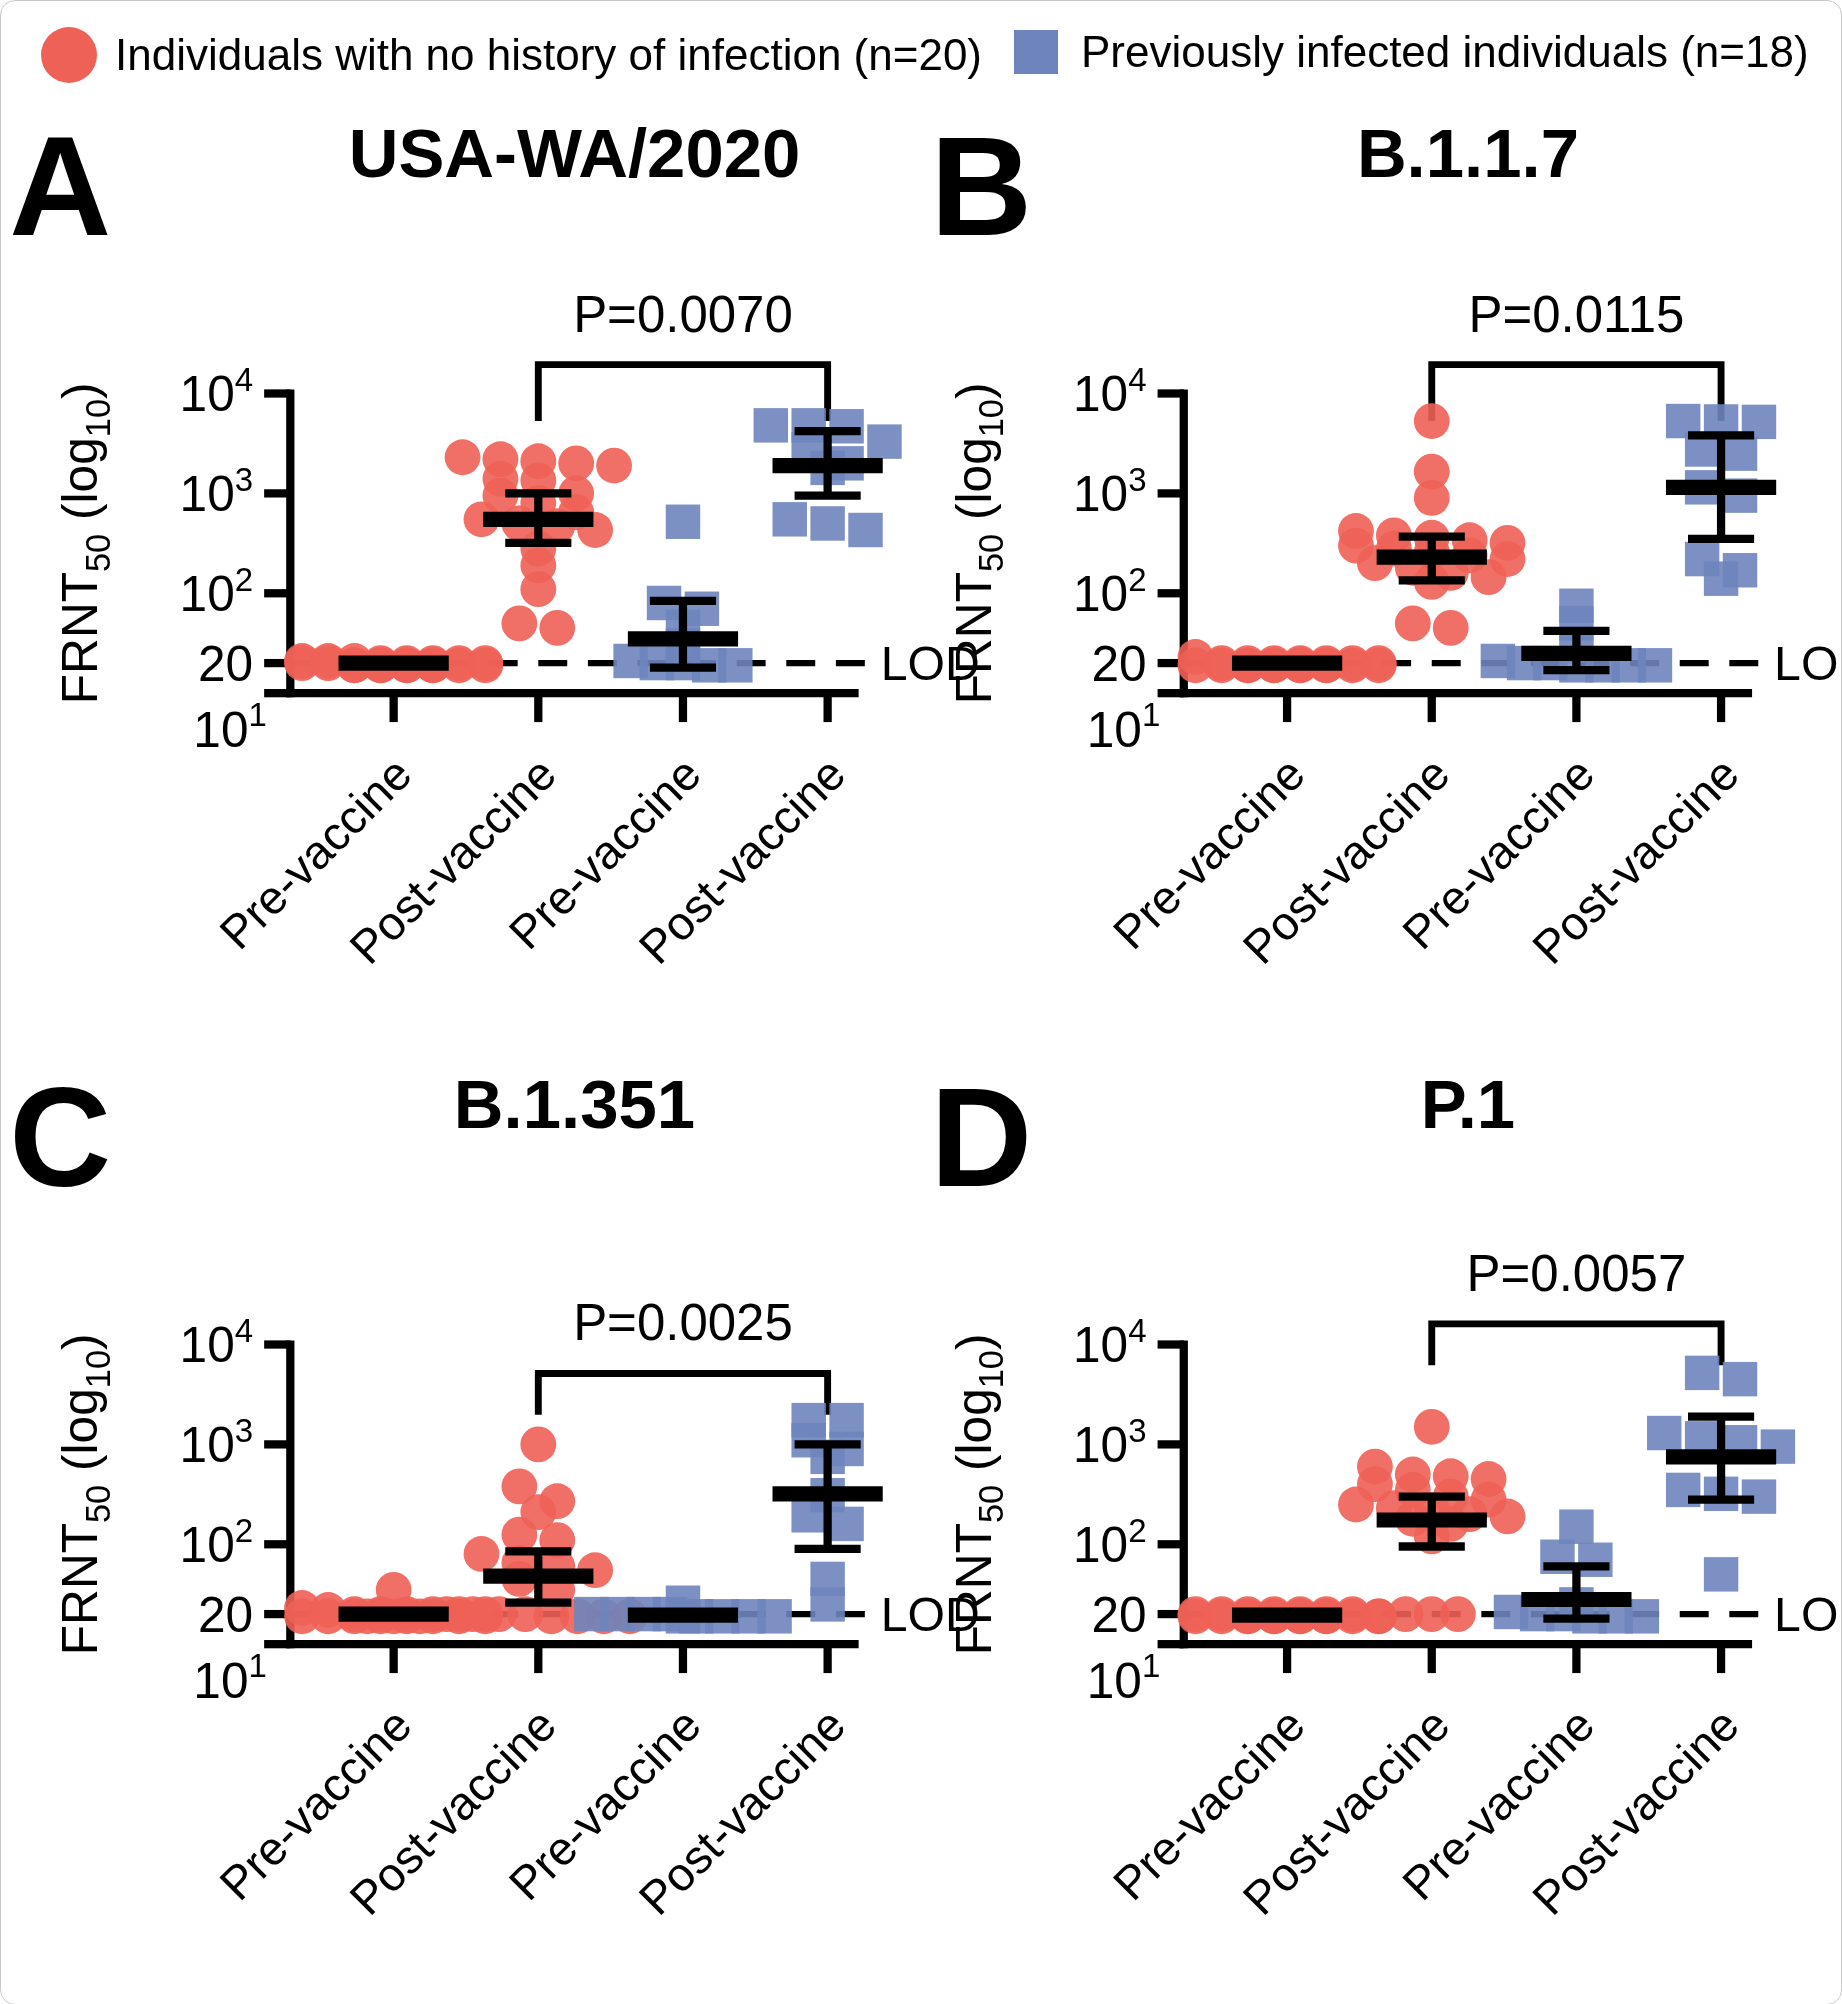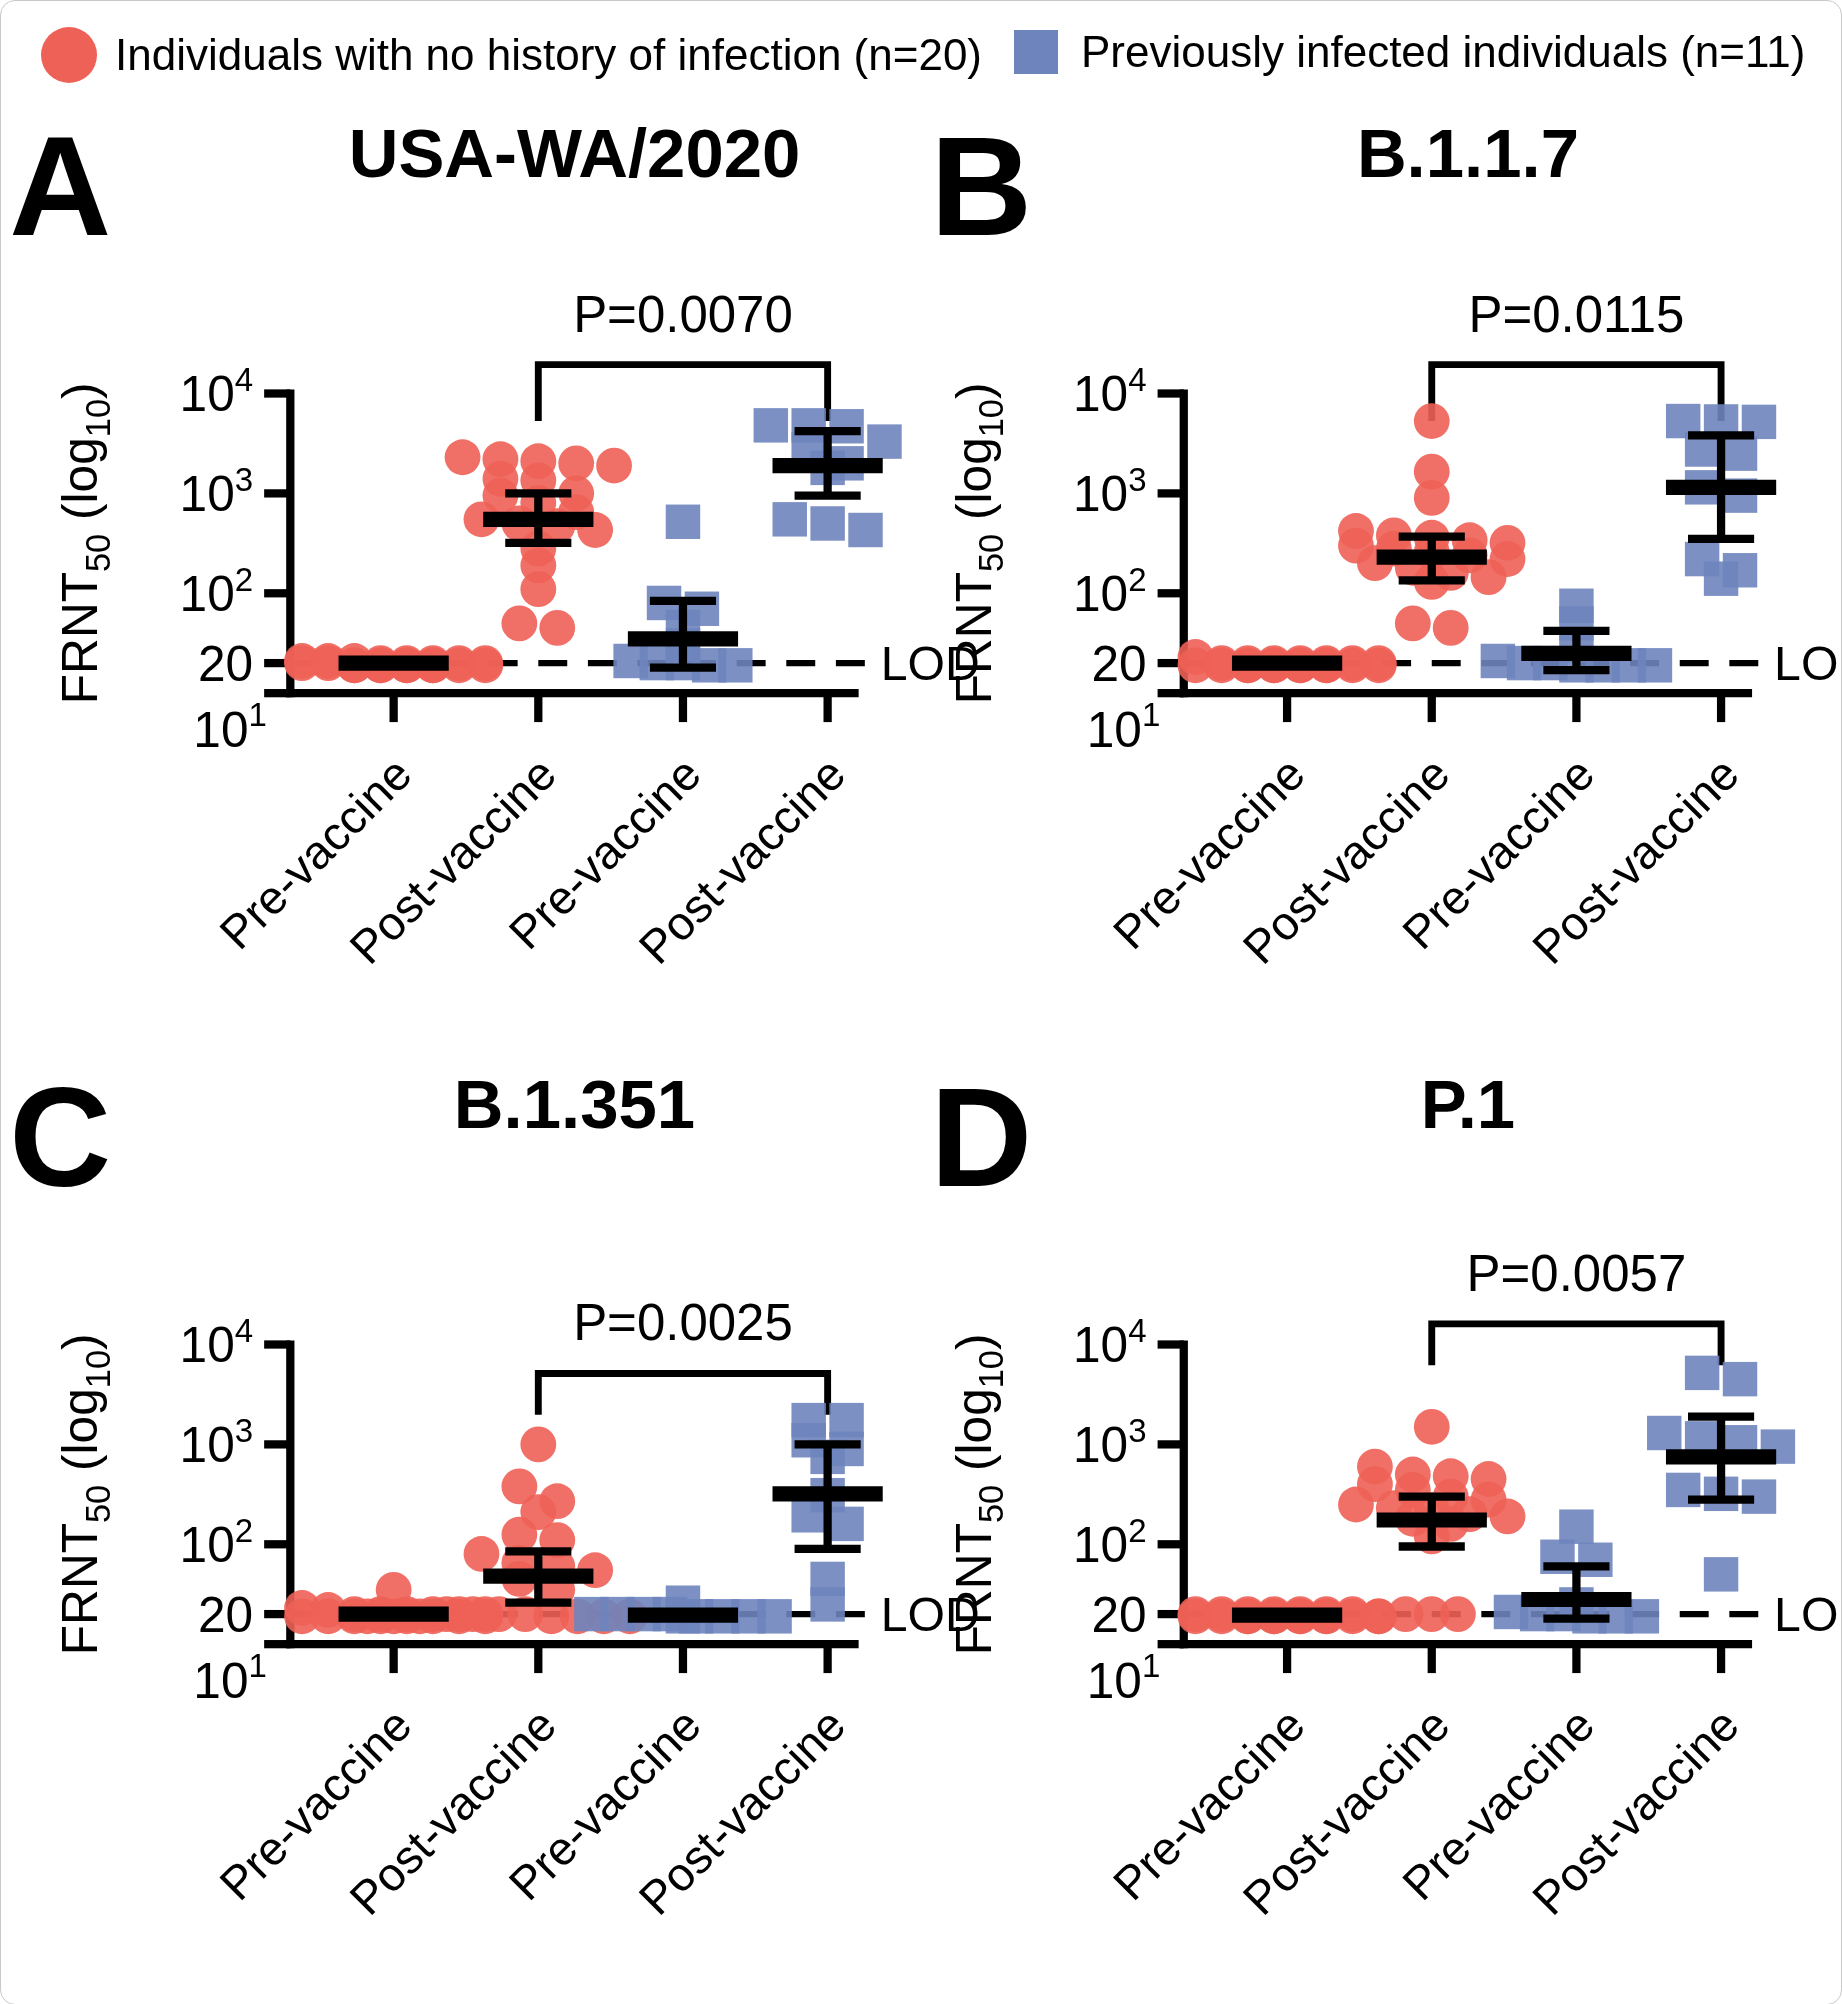--- a/index.html
+++ b/index.html
@@ -31,21 +31,21 @@
 
 <div class="page">
 
   <div class="legend">
     <div class="legend-item" style="left:40px;">
       <span class="marker dot" style="background: rgb(238, 97, 87);"></span>
       <span class="lbl">Individuals with no history of infection (n=20)</span>
     </div>
     <div class="legend-item" style="left:1007px;">
       <span class="marker sq" style="background: rgb(110, 132, 189);"></span>
-      <span class="lbl">Previously infected individuals (n=11)</span>
+      <span class="lbl">Previously infected individuals (n=18)</span>
     </div>
   </div>
 
   <div class="grid">
     <svg id="panelA" class="panel-svg" width="921" height="951" viewBox="0 0 1337 1380">
         <text x="12" y="190" font-size="205" fill="#000" font-family="&quot;Liberation Sans&quot;,&quot;DejaVu Sans&quot;,sans-serif" font-weight="bold">A</text>
         <text x="832.5" y="105" font-size="100" fill="#000" font-family="&quot;Liberation Sans&quot;,&quot;DejaVu Sans&quot;,sans-serif" font-weight="bold" text-anchor="middle">USA-WA/2020</text>
         <line x1="420" y1="414" x2="420" y2="861" stroke="#000000" stroke-width="12"></line>
         <line x1="414" y1="855" x2="1245" y2="855" stroke="#000000" stroke-width="12"></line>
         <line x1="420" y1="420" x2="382" y2="420" stroke="#000000" stroke-width="12"></line>

